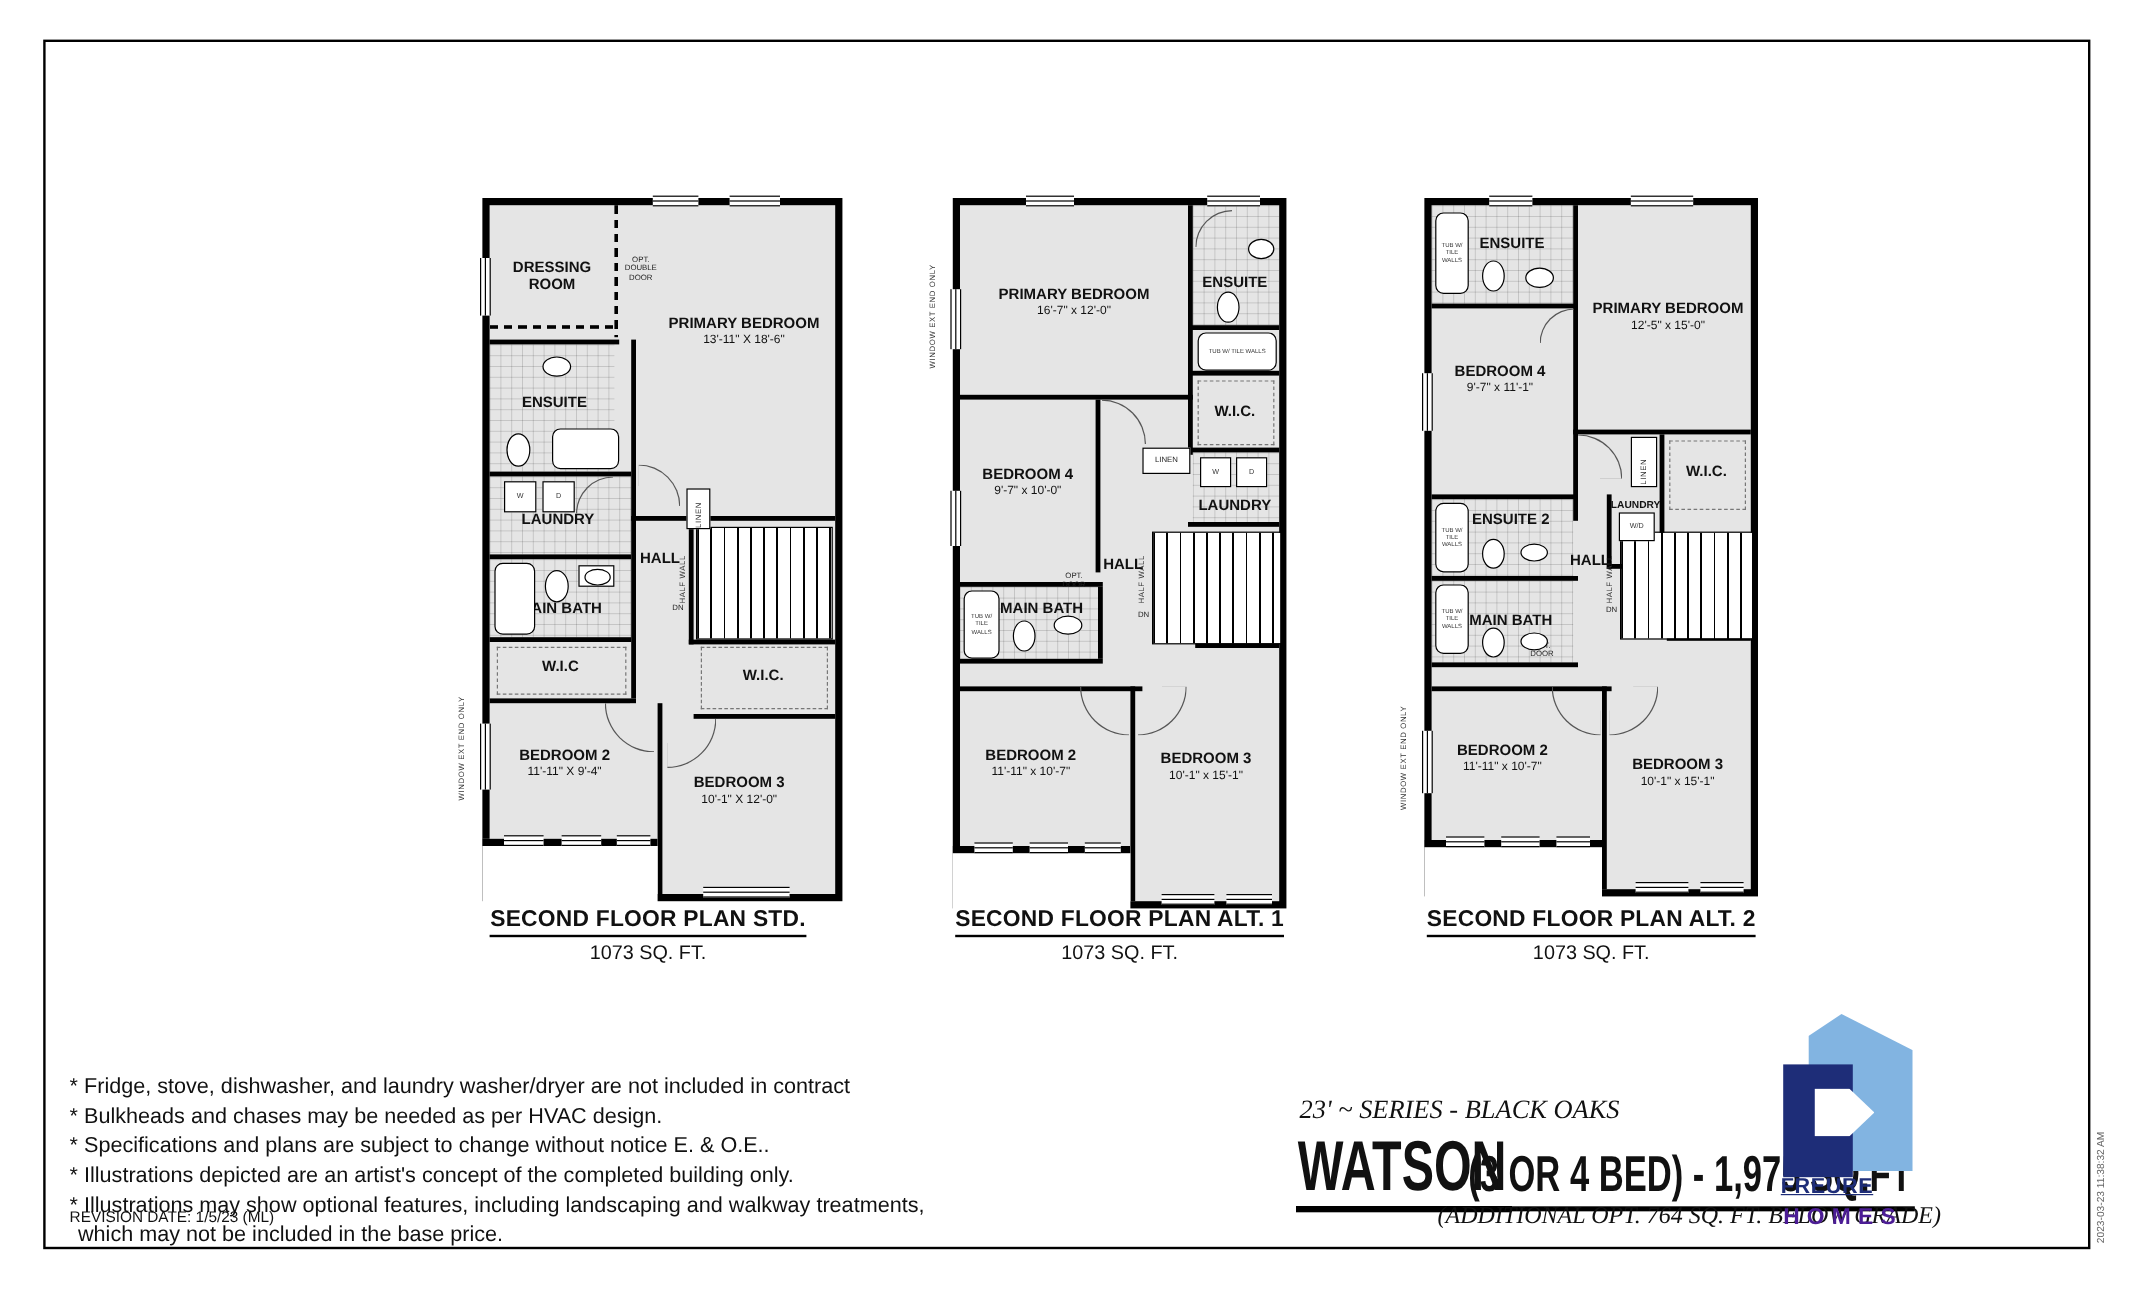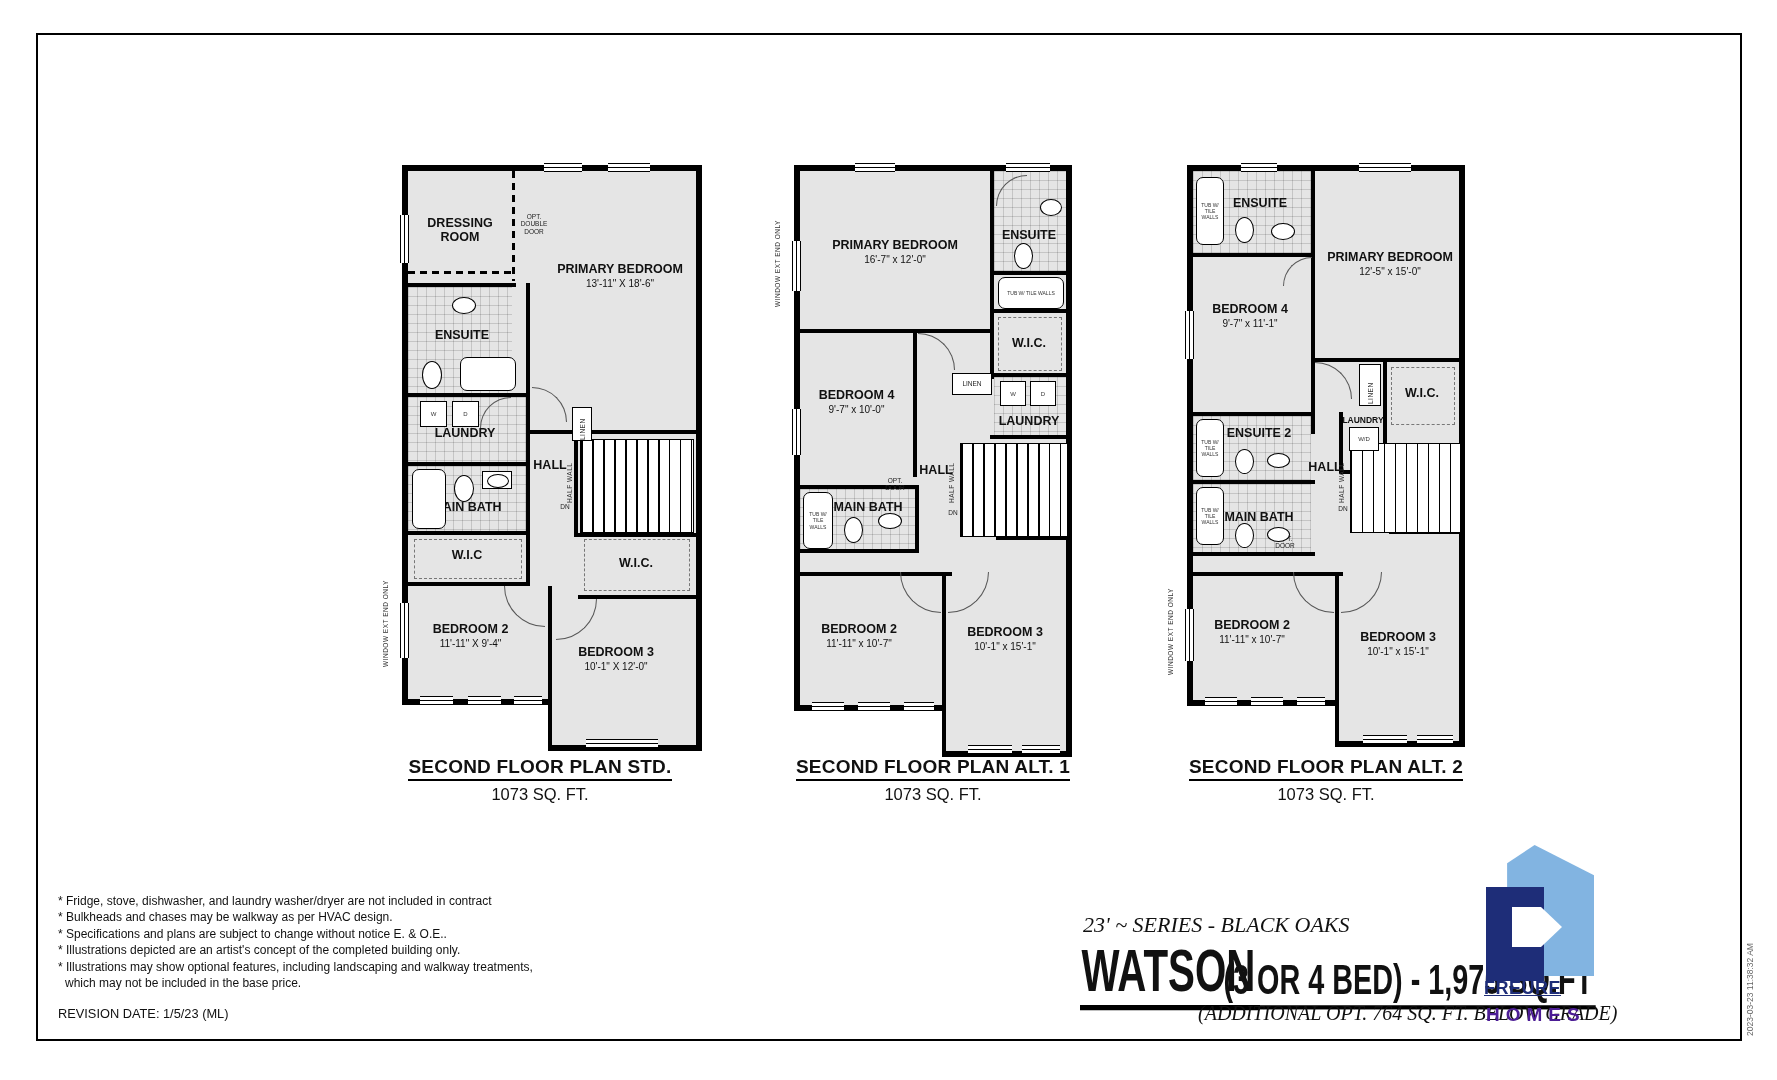--- a/index.html
+++ b/index.html
@@ -30,21 +30,21 @@
   .closet { position:absolute; border:1px dashed #777; }
   .arc { position:absolute; }
   .arc.tl { border-left:1px solid #555; border-top:1px solid #555; border-radius:100% 0 0 0; }
   .arc.tr { border-right:1px solid #555; border-top:1px solid #555; border-radius:0 100% 0 0; }
   .arc.bl { border-left:1px solid #555; border-bottom:1px solid #555; border-radius:0 0 0 100%; }
   .arc.br { border-right:1px solid #555; border-bottom:1px solid #555; border-radius:0 0 100% 0; }
   .caption { position:absolute; text-align:center; }
   .caption .c1 { display:inline-block; font-weight:bold; font-size:19px; border-bottom:2.5px solid #000; padding-bottom:1px; letter-spacing:.2px; }
   .caption .c2 { font-size:16.5px; margin-top:4px; }
 
-  .notes { position:absolute; left:58px; top:893px; font-size:12px; line-height:1.37; }
+  .notes { position:absolute; left:58px; top:893px; font-size:18px; line-height:1.37; }
   .notes .cont { padding-left:7px; }
   .revision { position:absolute; left:58px; top:1006px; font-size:12.8px; }
 
   .tb-series { position:absolute; left:1083px; top:912px; font-family:"Liberation Serif",serif; font-style:italic; font-size:22px; }
   .tb-model { position:absolute; left:1080px; top:942px; font-weight:bold; font-size:56px; line-height:1; transform:scale(.72,1.05); transform-origin:left top; border-bottom:5px solid #000; padding:0 6px 4px 2px; }
   .tb-spec { position:absolute; left:1222px; top:958px; font-weight:bold; font-size:40px; line-height:1; transform:scale(.72,1.05); transform-origin:left top; border-bottom:4px solid #000; padding:0 4px 5px 2px; white-space:nowrap; }
   .tb-add { position:absolute; left:1198px; top:1002px; font-family:"Liberation Serif",serif; font-style:italic; font-size:20px; white-space:nowrap; }
 
   .logo { position:absolute; left:1484px; top:845px; width:112px; height:186px; }
   .logo-house { position:absolute; left:0; top:0; width:110px; height:131px; clip-path:polygon(21% 14%,46% 0%,100% 23%,100% 100%,21% 100%); }
@@ -289,21 +289,21 @@
   <div class="win-h" style="left:170px;top:564px;width:44px;"></div>
   <div class="win-h" style="left:224px;top:564px;width:36px;"></div>
 </div>
 <div class="caption" style="left:1187px;top:756px;width:278px;">
   <div><span class="c1">SECOND FLOOR PLAN ALT. 2</span></div>
   <div class="c2">1073 SQ. FT.</div>
 </div>
 
 <div class="notes">
   <div>* Fridge, stove, dishwasher, and laundry washer/dryer are not included in contract</div>
-  <div>* Bulkheads and chases may be walkway as per HVAC design.</div>
+  <div>* Bulkheads and chases may be needed as per HVAC design.</div>
   <div>* Specifications and plans are subject to change without notice E. &amp; O.E..</div>
   <div>* Illustrations depicted are an artist's concept of the completed building only.</div>
   <div>* Illustrations may show optional features, including landscaping and walkway treatments,</div>
   <div class="cont">which may not be included in the base price.</div>
 </div>
 <div class="revision">REVISION DATE: 1/5/23 (ML)</div>
 
 <div class="tb-series">23' ~ SERIES - BLACK OAKS</div>
 <div class="tb-model">WATSON</div>
 <div class="tb-spec">(3 OR 4 BED) - 1,975 SQ.FT</div>

